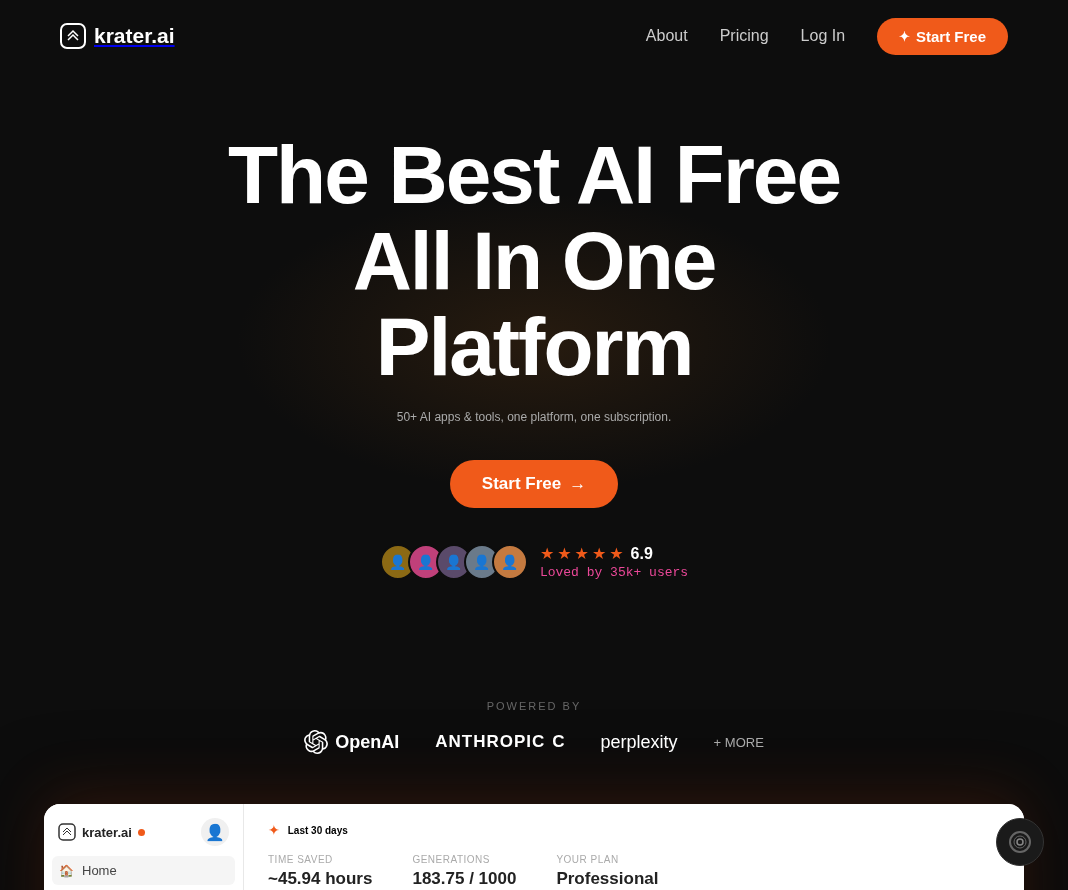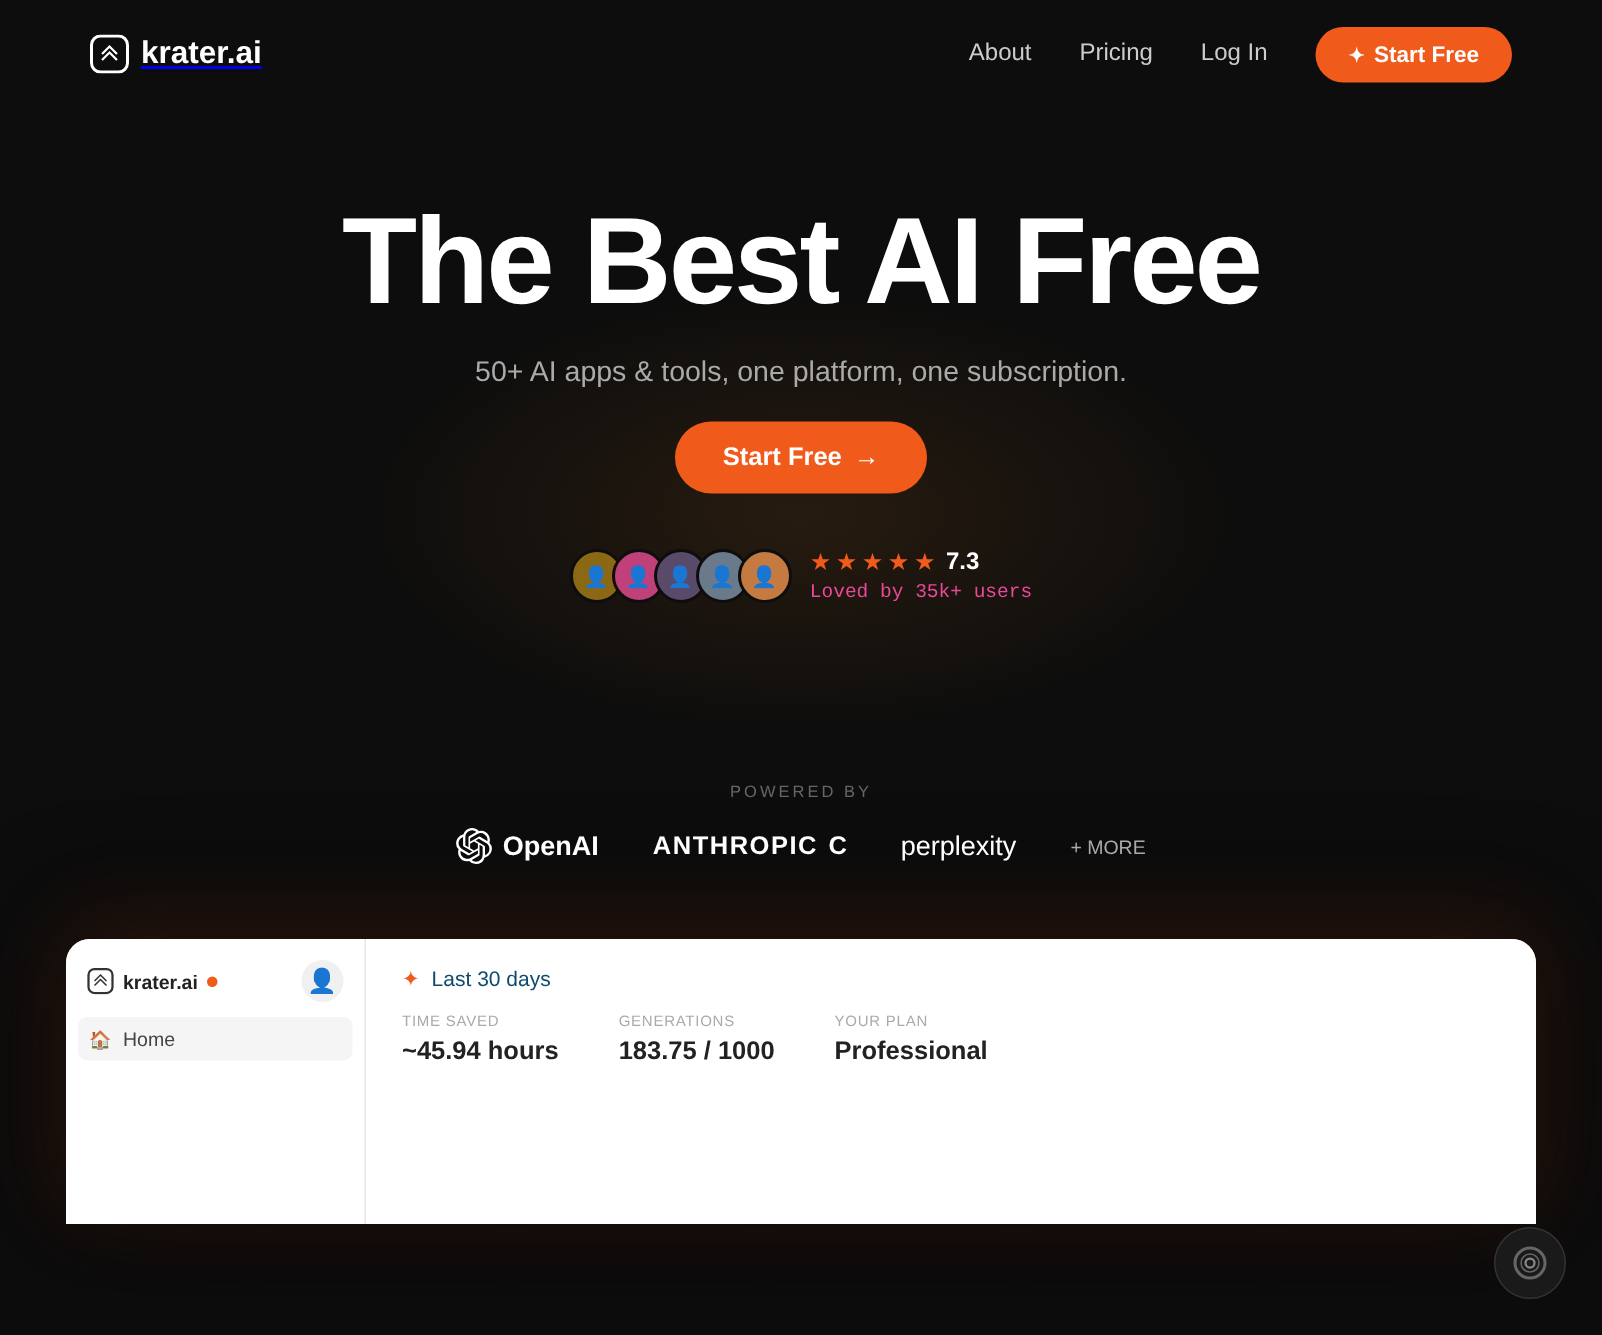--- a/index.html
+++ b/index.html
@@ -65,23 +65,23 @@
       font-size: 82px;
       font-weight: 800;
       line-height: 1.05;
       letter-spacing: -2px;
       color: #fff;
       max-width: 700px;
       margin: 0 auto 20px;
     }
 
     .hero-sub {
-      font-size: 19px;
+      font-size: 12px;
       color: #aaa;
-      margin-bottom: 21px;
+      margin-bottom: 36px;
     }
 
     .btn-hero-start {
       background: #f05a1a;
       color: #fff;
       border: none;
       border-radius: 50px;
       padding: 14px 32px;
       font-size: 17px;
       font-weight: 600;
@@ -267,23 +267,23 @@
       gap: 8px;
       margin-bottom: 16px;
     }
 
     .last30-icon {
       color: #f05a1a;
       font-size: 14px;
     }
 
     .last30-text {
-      font-size: 14px;
-      font-weight: 400;
-      color: #0c4a6e;
+      font-size: 10px;
+      font-weight: 700;
+      color: #000000;
     }
 
     .stats-row {
       display: flex;
       gap: 40px;
       margin-bottom: 12px;
     }
 
     .stat-item {}
     .stat-label {
@@ -375,20 +375,21 @@
       <span>Start Free</span>
     </button>
   </div>
 </nav>
 
 <div style="position:relative;">
   <div class="bg-glow"></div>
   <div class="hero hero-content">
     <h1>
       <span>The Best AI Free</span><br>
+      <span>All In One Platform</span>
     </h1>
     <p class="hero-sub">50+ AI apps &amp; tools, one platform, one subscription.</p>
 
     <button class="btn-hero-start">
       <span>Start Free</span>
       <span>→</span>
     </button>
 
     
     <div class="social-proof">
@@ -399,21 +400,21 @@
         <div class="avatar avatar-4">👤</div>
         <div class="avatar avatar-5">👤</div>
       </div>
       <div class="rating-block">
         <div class="stars-row">
           <span class="star">★</span>
           <span class="star">★</span>
           <span class="star">★</span>
           <span class="star">★</span>
           <span class="star">★</span>
-          <span class="rating-num">7.3</span>
+          <span class="rating-num">6.9</span>
         </div>
         <span class="loved-by">Loved by 35k+ users</span>
       </div>
     </div>
   </div>
 </div>
 
 <div class="powered-by">
   <div class="powered-label">POWERED BY</div>
   <div class="brand-logos">

